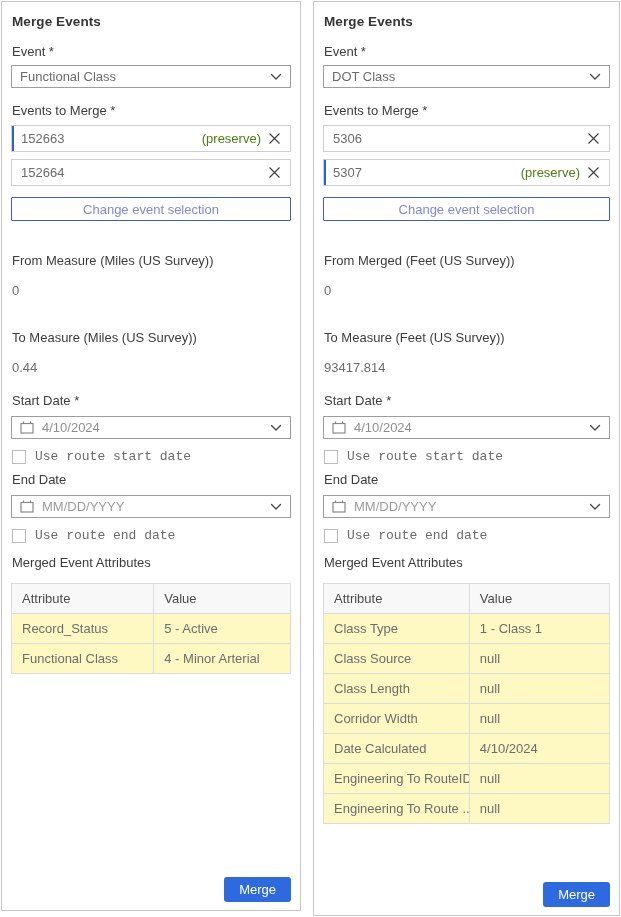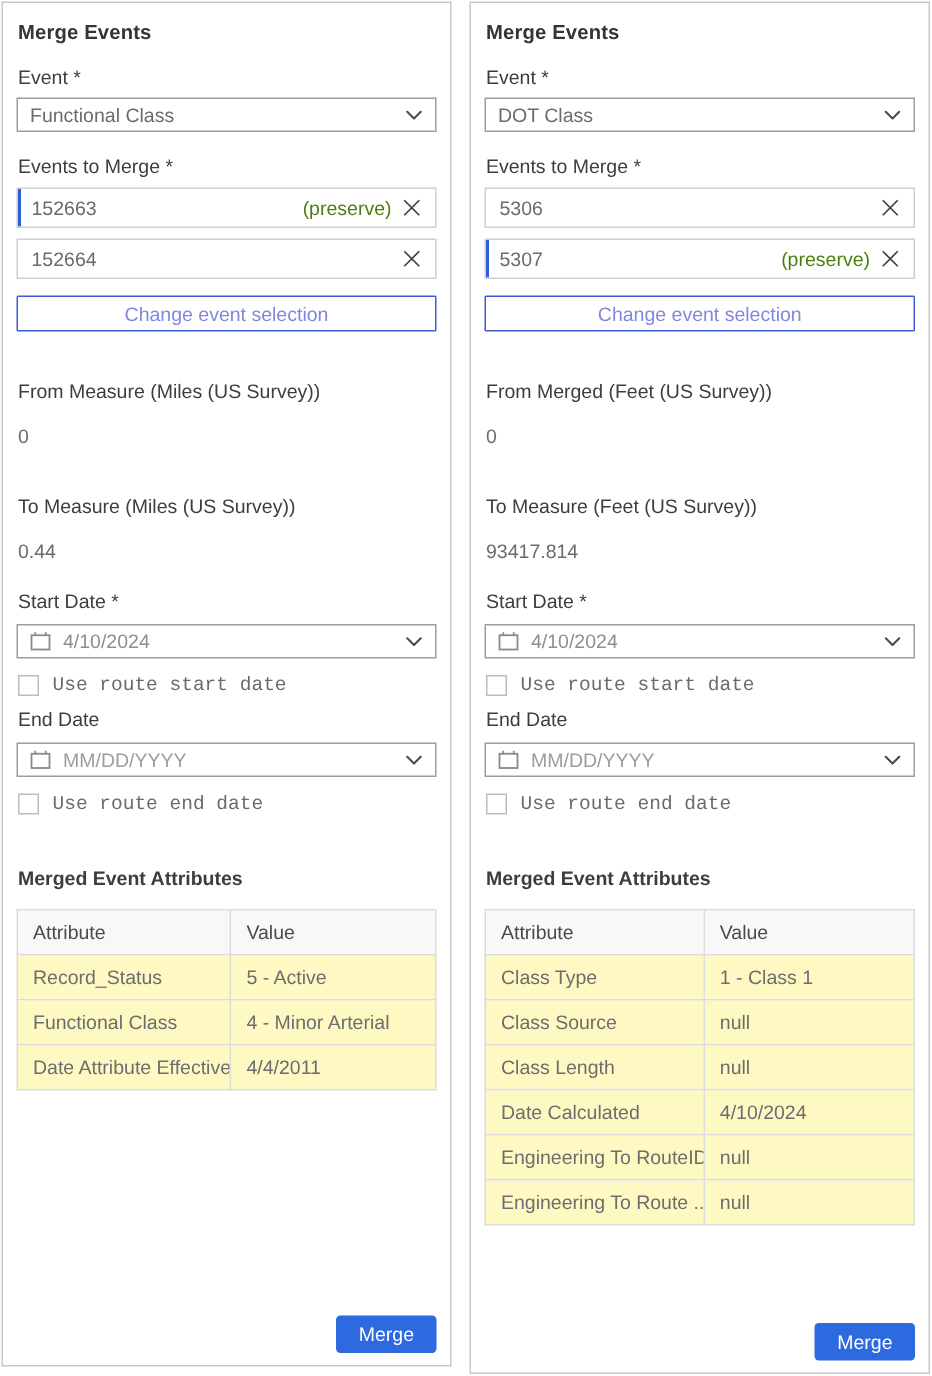--- a/index.html
+++ b/index.html
@@ -69,21 +69,21 @@
 
   
   .check-row { display: flex; align-items: center; margin: 10px 0 0 1px; cursor: pointer; }
   .checkbox {
     width: 14px; height: 14px; border: 1px solid #bdbdbd; background: #fff;
     display: inline-block; flex: 0 0 auto;
   }
   .check-row .check-label { font-size: 13px; color: #6b6b6b; margin-left: 9px; font-family: Liberation Mono, monospace; }
 
   
-  .attr-title { margin-top: 35px; font-weight: bold; }
+  .attr-title { margin-top: 12px; }
   table.attr-table {
     width: 100%; border-collapse: collapse; margin-top: 7px;
     border: 1px solid #d2d2d2; table-layout: fixed;
   }
   .attr-table th, .attr-table td {
     border: 1px solid #dcdcdc; font-size: 13px; text-align: left;
     padding: 7px 10px; font-weight: 400;
     white-space: nowrap; overflow: hidden;
   }
   .attr-table th { background: #f8f8f8; color: #4a4a4a; }
@@ -198,24 +198,20 @@
       </thead>
       <tbody>
         <tr>
           <td>Record_Status</td>
           <td>5 - Active</td>
         </tr>
         <tr>
           <td>Functional Class</td>
           <td>4 - Minor Arterial</td>
         </tr>
-        <tr>
-          <td>Date Attribute Effective</td>
-          <td>4/4/2011</td>
-        </tr>
       </tbody>
     </table>
 
     <div class="panel-footer">
       <button class="primary-btn">Merge</button>
     </div>
   </section>
 
   <section class="panel right">
     <h1 class="panel-title">Merge Events</h1>
@@ -317,20 +313,24 @@
         </tr>
         <tr>
           <td>Class Source</td>
           <td>null</td>
         </tr>
         <tr>
           <td>Class Length</td>
           <td>null</td>
         </tr>
         <tr>
+          <td>Corridor Width</td>
+          <td>null</td>
+        </tr>
+        <tr>
           <td>Date Calculated</td>
           <td>4/10/2024</td>
         </tr>
         <tr>
           <td>Engineering To RouteID</td>
           <td>null</td>
         </tr>
         <tr>
           <td>Engineering To Route ...</td>
           <td>null</td>

